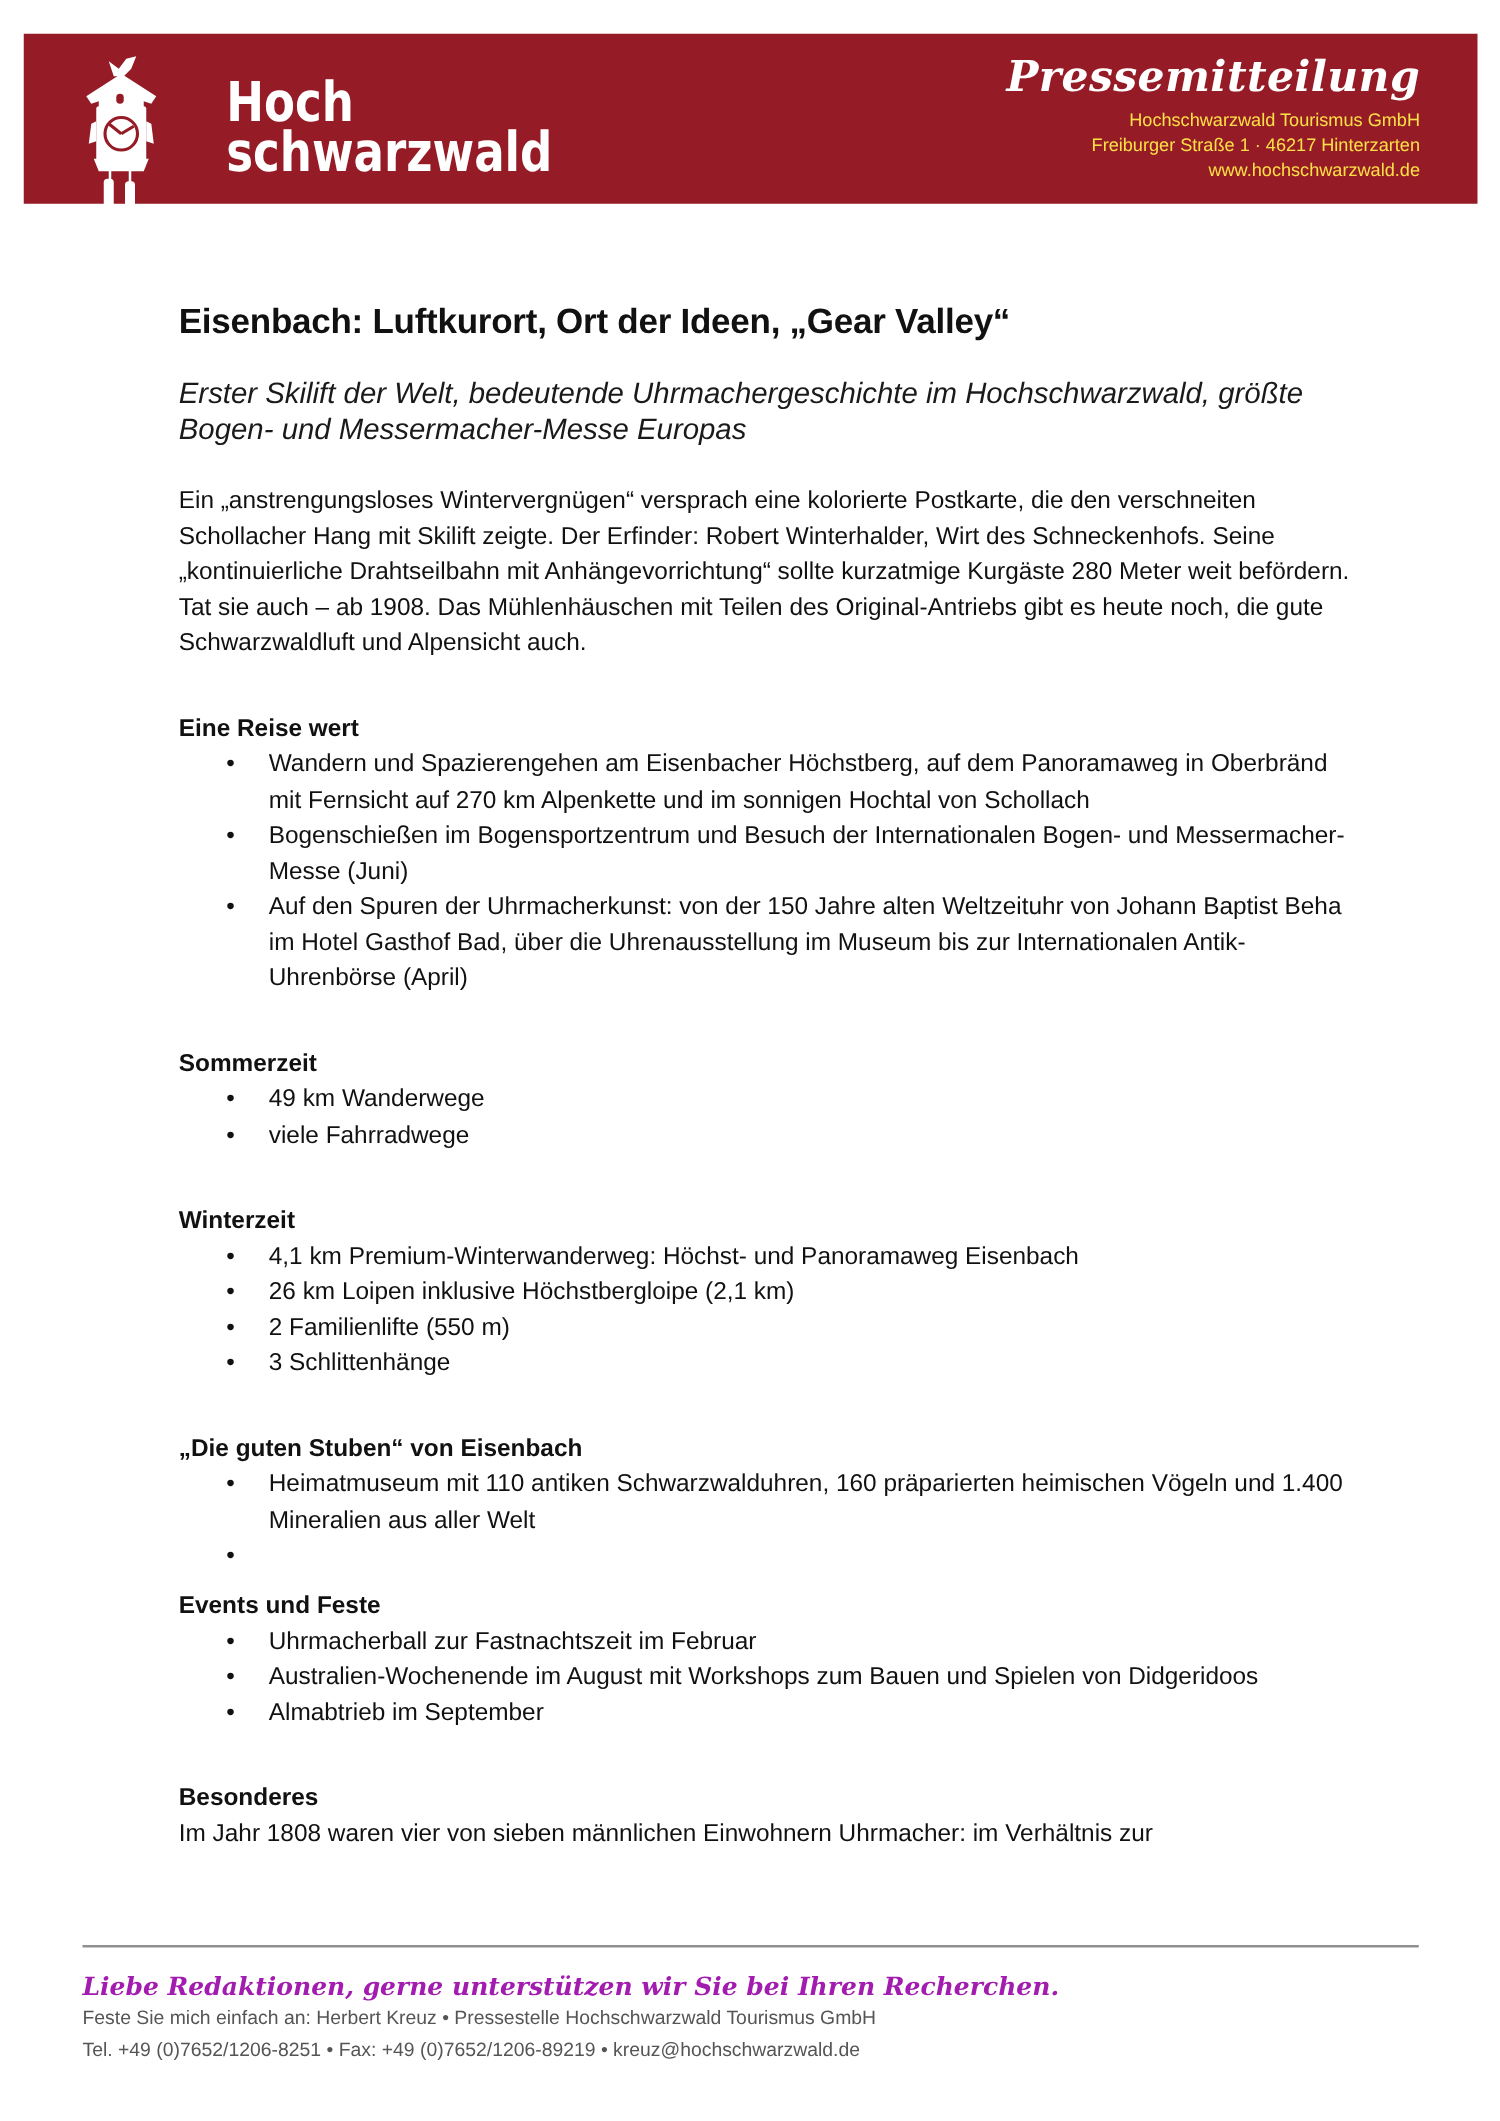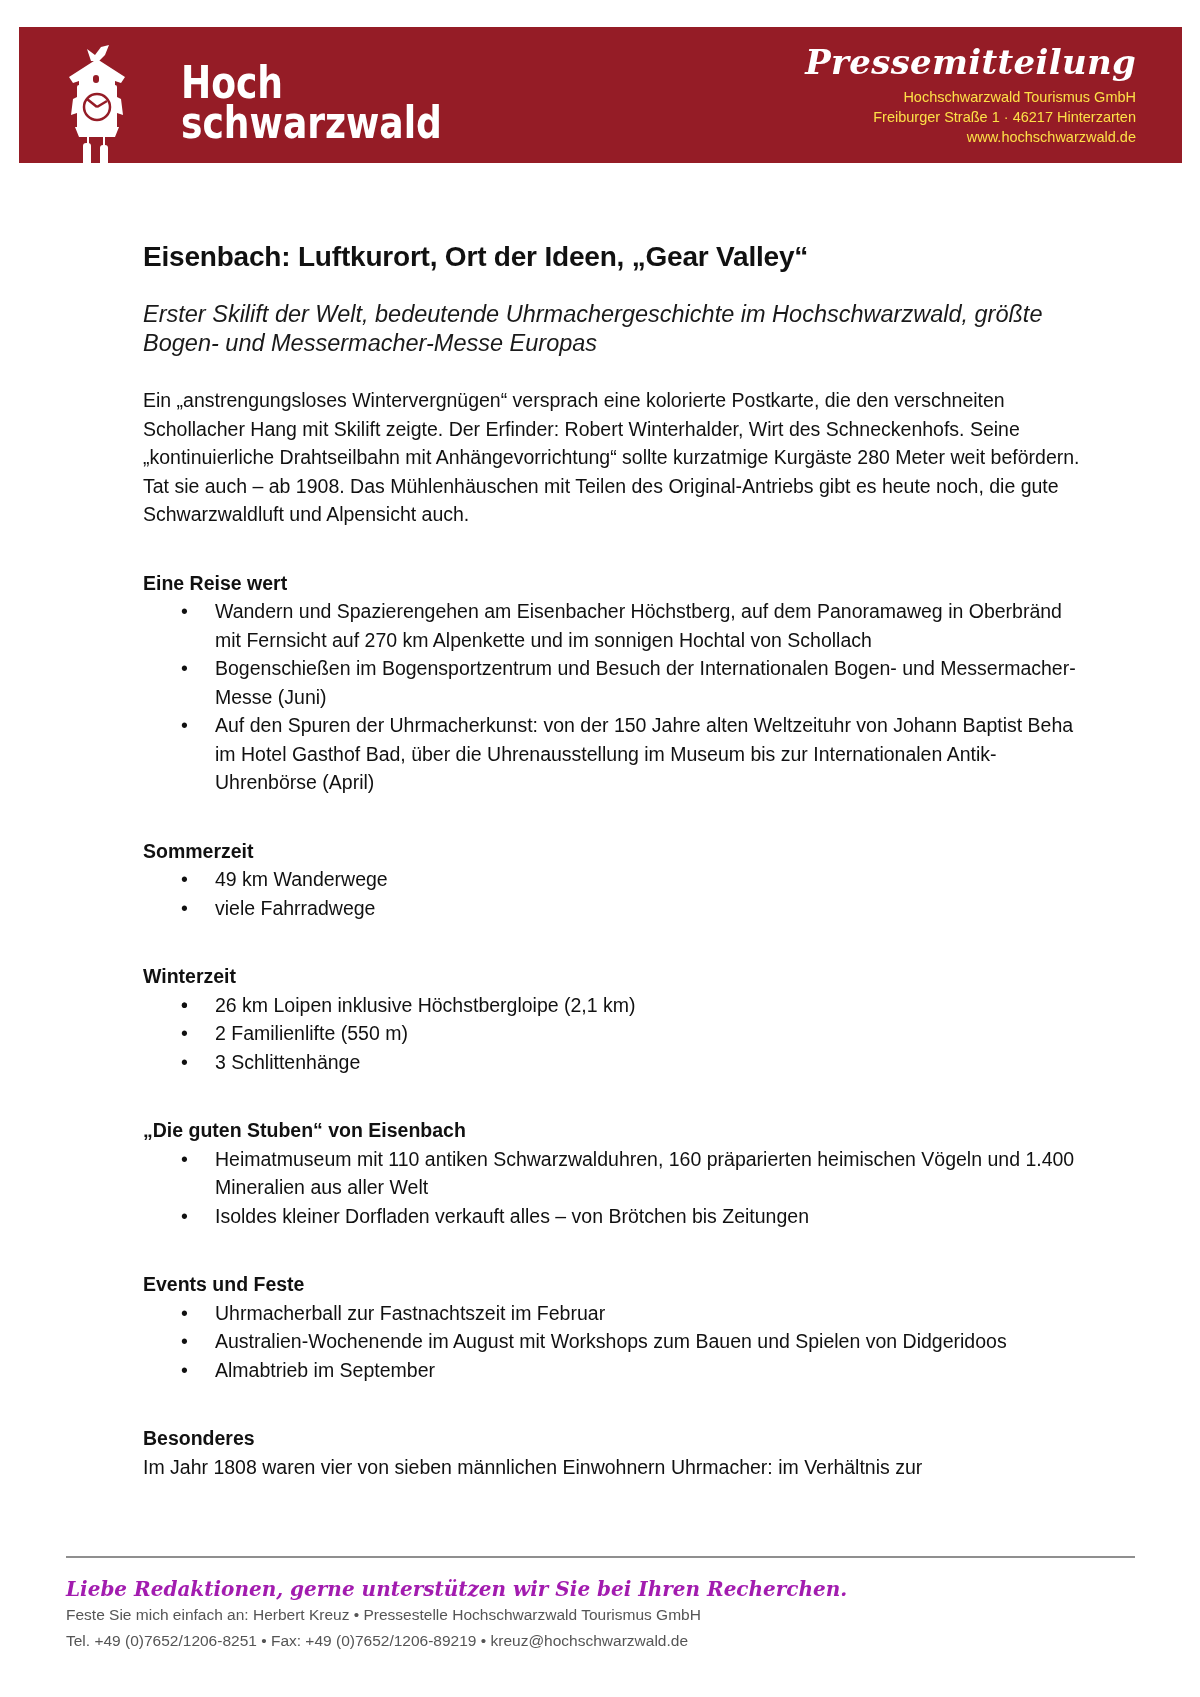--- a/index.html
+++ b/index.html
@@ -92,32 +92,32 @@
     <h3>Sommerzeit</h3>
     <ul>
       <li><span class="bullet">•</span><span>49 km Wanderwege</span></li>
       <li><span class="bullet">•</span><span>viele Fahrradwege</span></li>
     </ul>
   </div>
 
   <div class="section">
     <h3>Winterzeit</h3>
     <ul>
-      <li><span class="bullet">•</span></li>
+      <li><span class="bullet">•</span><span>4,1 km Premium-Winterwanderweg: Höchst- und Panoramaweg Eisenbach</span></li>
       <li><span class="bullet">•</span><span>26 km Loipen inklusive Höchstbergloipe (2,1 km)</span></li>
       <li><span class="bullet">•</span><span>2 Familienlifte (550 m)</span></li>
       <li><span class="bullet">•</span><span>3 Schlittenhänge</span></li>
     </ul>
   </div>
 
   <div class="section">
     <h3>„Die guten Stuben“ von Eisenbach</h3>
     <ul>
       <li><span class="bullet">•</span><span>Heimatmuseum mit 110 antiken Schwarzwalduhren, 160 präparierten heimischen Vögeln und 1.400 Mineralien aus aller Welt</span></li>
-      <li><span class="bullet">•</span><span>Isoldes kleiner Dorfladen verkauft alles – von Brötchen bis Zeitungen</span></li>
+      <li><span class="bullet">•</span></li>
     </ul>
   </div>
 
   <div class="section">
     <h3>Events und Feste</h3>
     <ul>
       <li><span class="bullet">•</span><span>Uhrmacherball zur Fastnachtszeit im Februar</span></li>
       <li><span class="bullet">•</span><span>Australien-Wochenende im August mit Workshops zum Bauen und Spielen von Didgeridoos</span></li>
       <li><span class="bullet">•</span><span>Almabtrieb im September</span></li>
     </ul>

